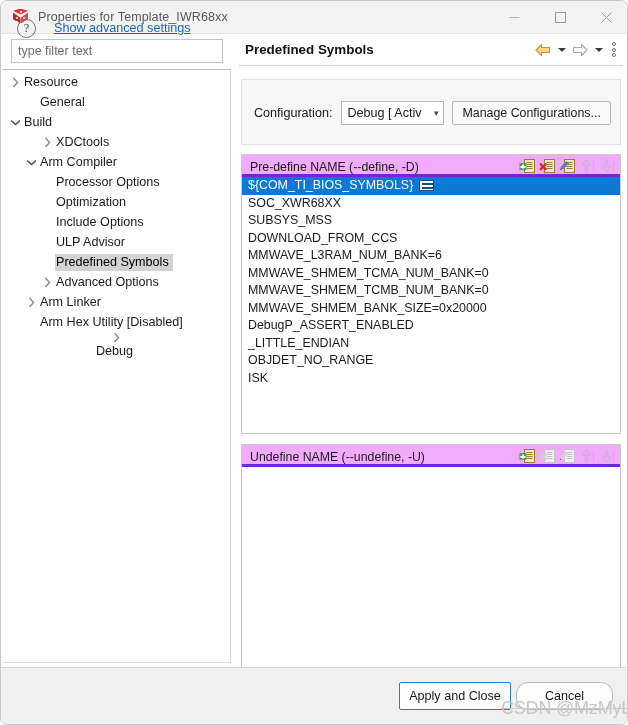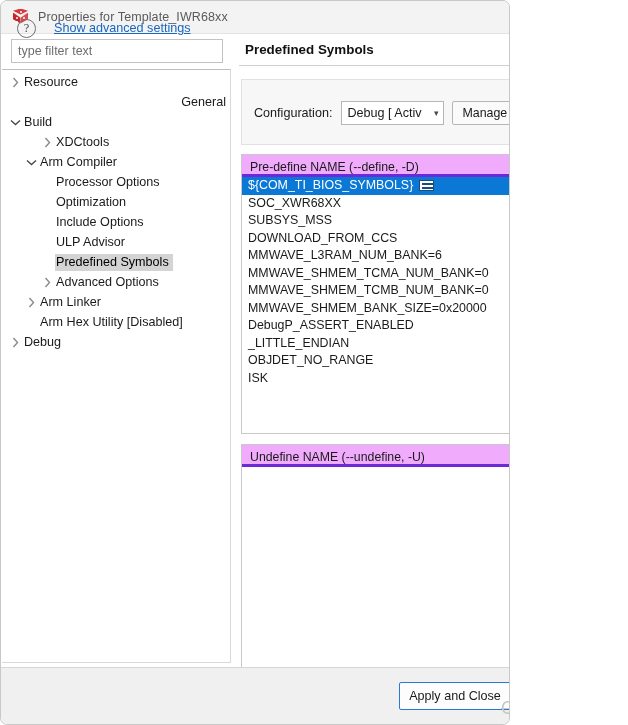--- a/index.html
+++ b/index.html
@@ -6,21 +6,21 @@
   html, body {
     margin: 0; padding: 0;
     width: 628px; height: 725px;
     overflow: hidden;
     font-family: "Liberation Sans", sans-serif;
     background: #ffffff;
   }
 
   .window {
     position: relative;
-    width: 510px; height: 725px;
+    width: 628px; height: 725px;
     background: #f0f0f0;
     border: 1px solid #c8c8c8;
     border-radius: 7px;
     overflow: hidden;
   }
 
   
   .titlebar {
     position: absolute; top: 0; left: 0;
     width: 628px; height: 33px;
@@ -332,21 +332,21 @@
       <div class="tree-panel">
         <div class="tree" id="tree-root">
             <div class="tnode" style="padding-left: 6px;">
               <span class="twist">
                 <svg width="7" height="11" viewBox="0 0 7 11">
                   <polyline points="1.5,1 5.5,5.5 1.5,10" fill="none" stroke="#8a8a8a" stroke-width="1.4"></polyline>
                 </svg>
               </span>
               <span class="tlabel">Resource</span>
             </div>
-            <div class="tnode" style="padding-left: 22px; justify-content: flex-end;">
+            <div class="tnode" style="padding-left: 22px;">
               <span class="twist"></span>
               <span class="tlabel">General</span>
             </div>
             <div class="tnode" style="padding-left: 6px;">
               <span class="twist">
                 <svg width="11" height="7" viewBox="0 0 11 7">
                   <polyline points="1,1.5 5.5,5.5 10,1.5" fill="none" stroke="#4a4a4a" stroke-width="1.4"></polyline>
                 </svg>
               </span>
               <span class="tlabel">Build</span>
@@ -400,21 +400,21 @@
                 <svg width="7" height="11" viewBox="0 0 7 11">
                   <polyline points="1.5,1 5.5,5.5 1.5,10" fill="none" stroke="#8a8a8a" stroke-width="1.4"></polyline>
                 </svg>
               </span>
               <span class="tlabel">Arm Linker</span>
             </div>
             <div class="tnode" style="padding-left: 22px;">
               <span class="twist"></span>
               <span class="tlabel">Arm Hex Utility  [Disabled]</span>
             </div>
-            <div class="tnode" style="padding-left: 6px;">
+            <div class="tnode" style=" flex-direction: column;">
               <span class="twist">
                 <svg width="7" height="11" viewBox="0 0 7 11">
                   <polyline points="1.5,1 5.5,5.5 1.5,10" fill="none" stroke="#8a8a8a" stroke-width="1.4"></polyline>
                 </svg>
               </span>
               <span class="tlabel">Debug</span>
             </div>
           </div>
       </div>
     </div>

